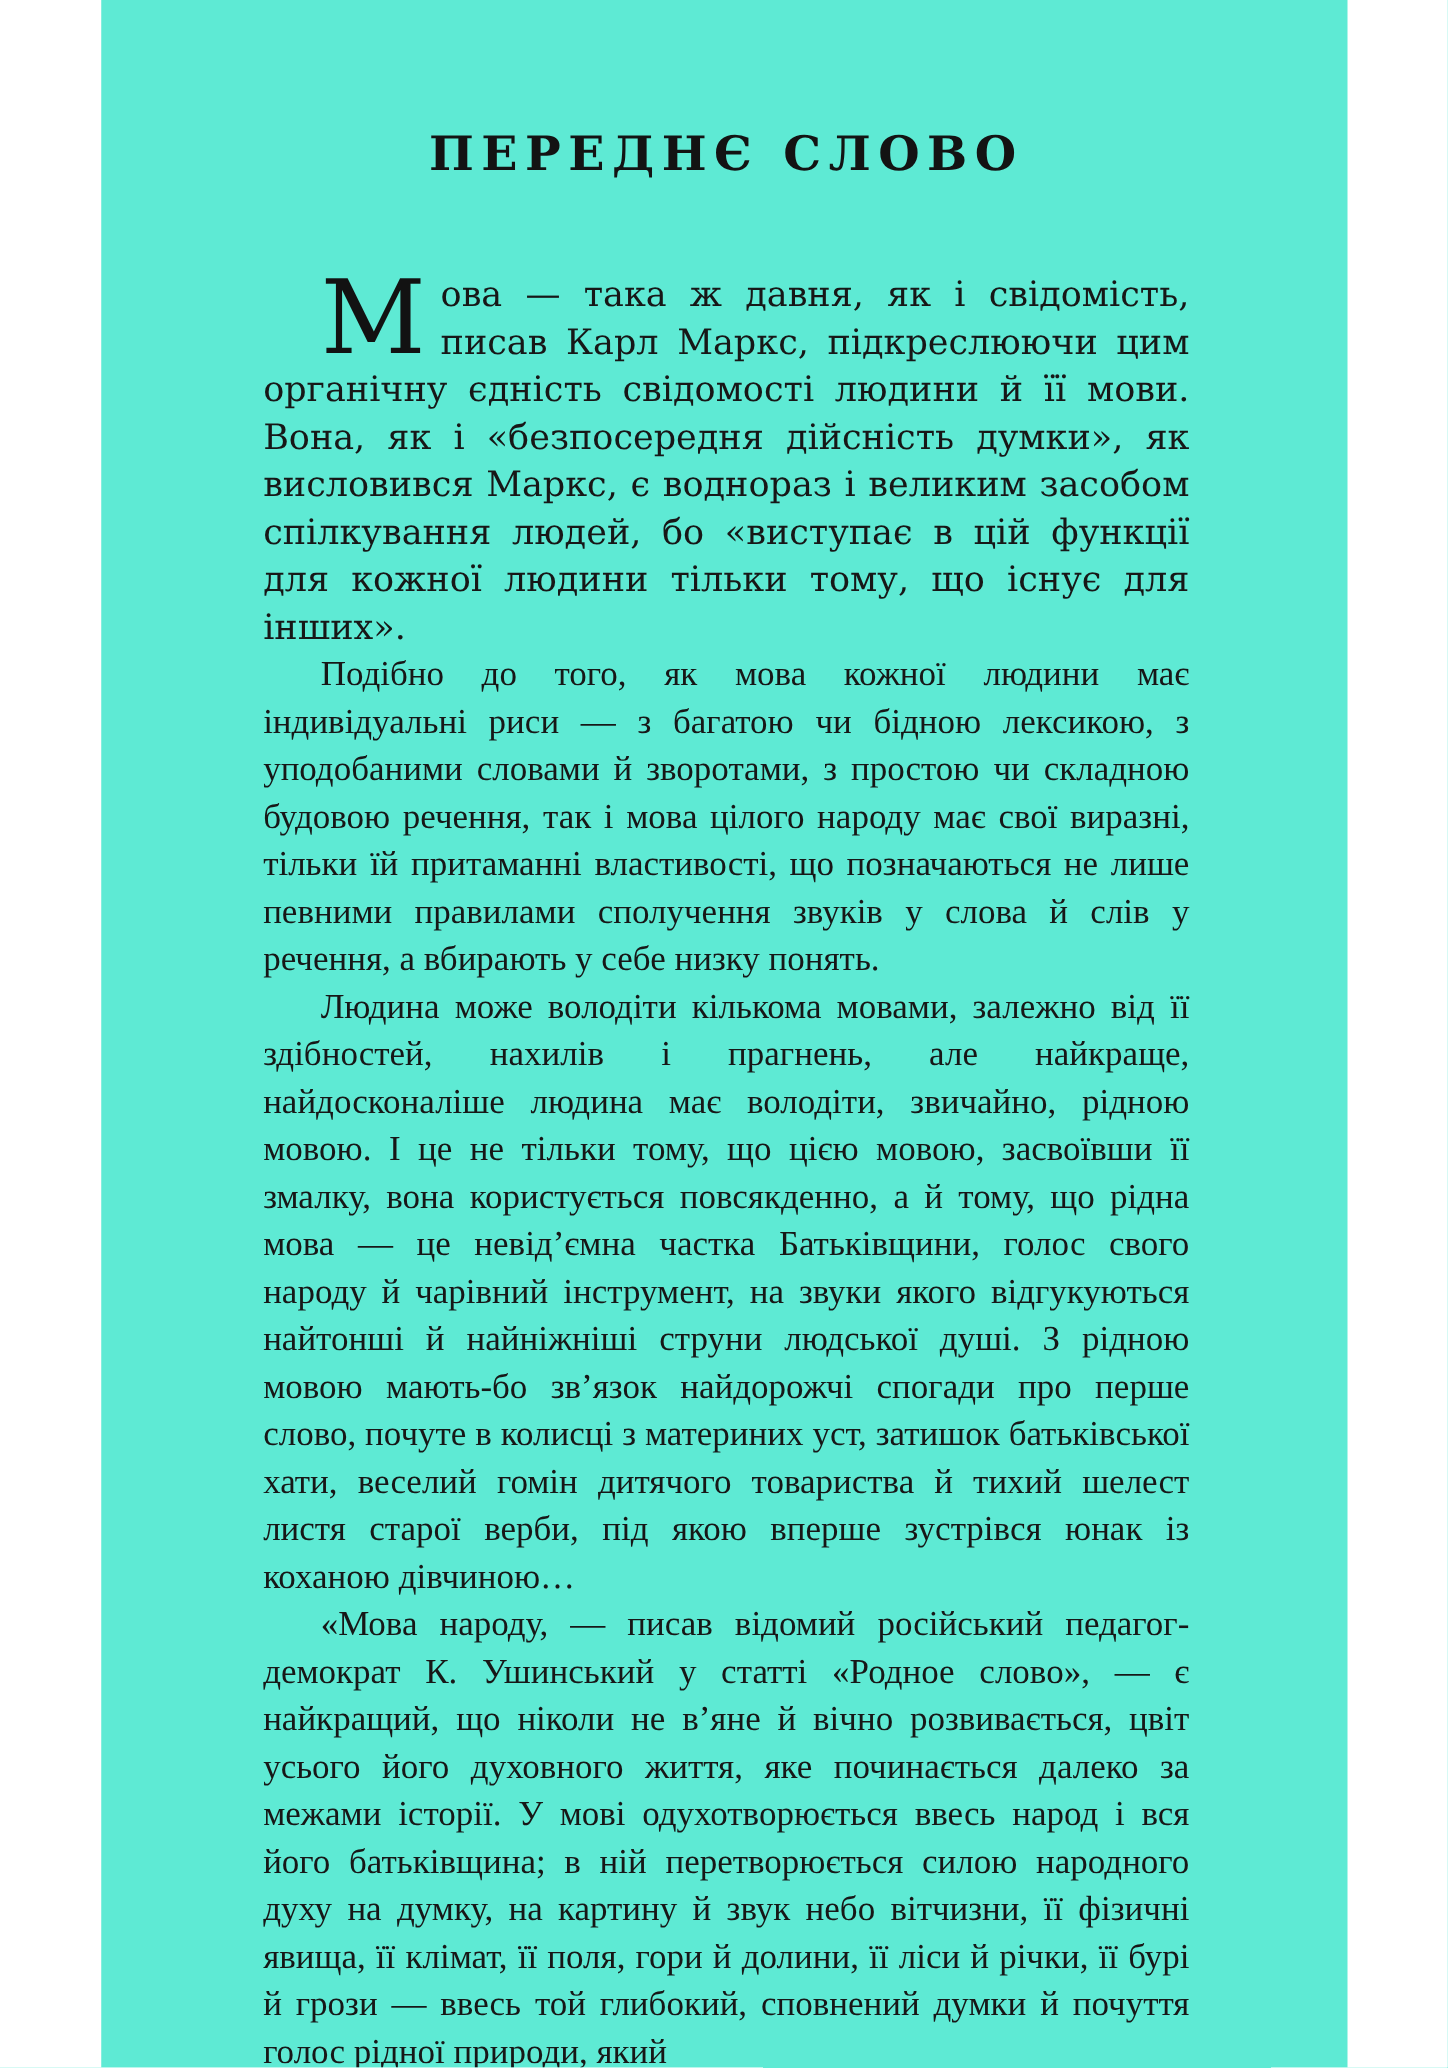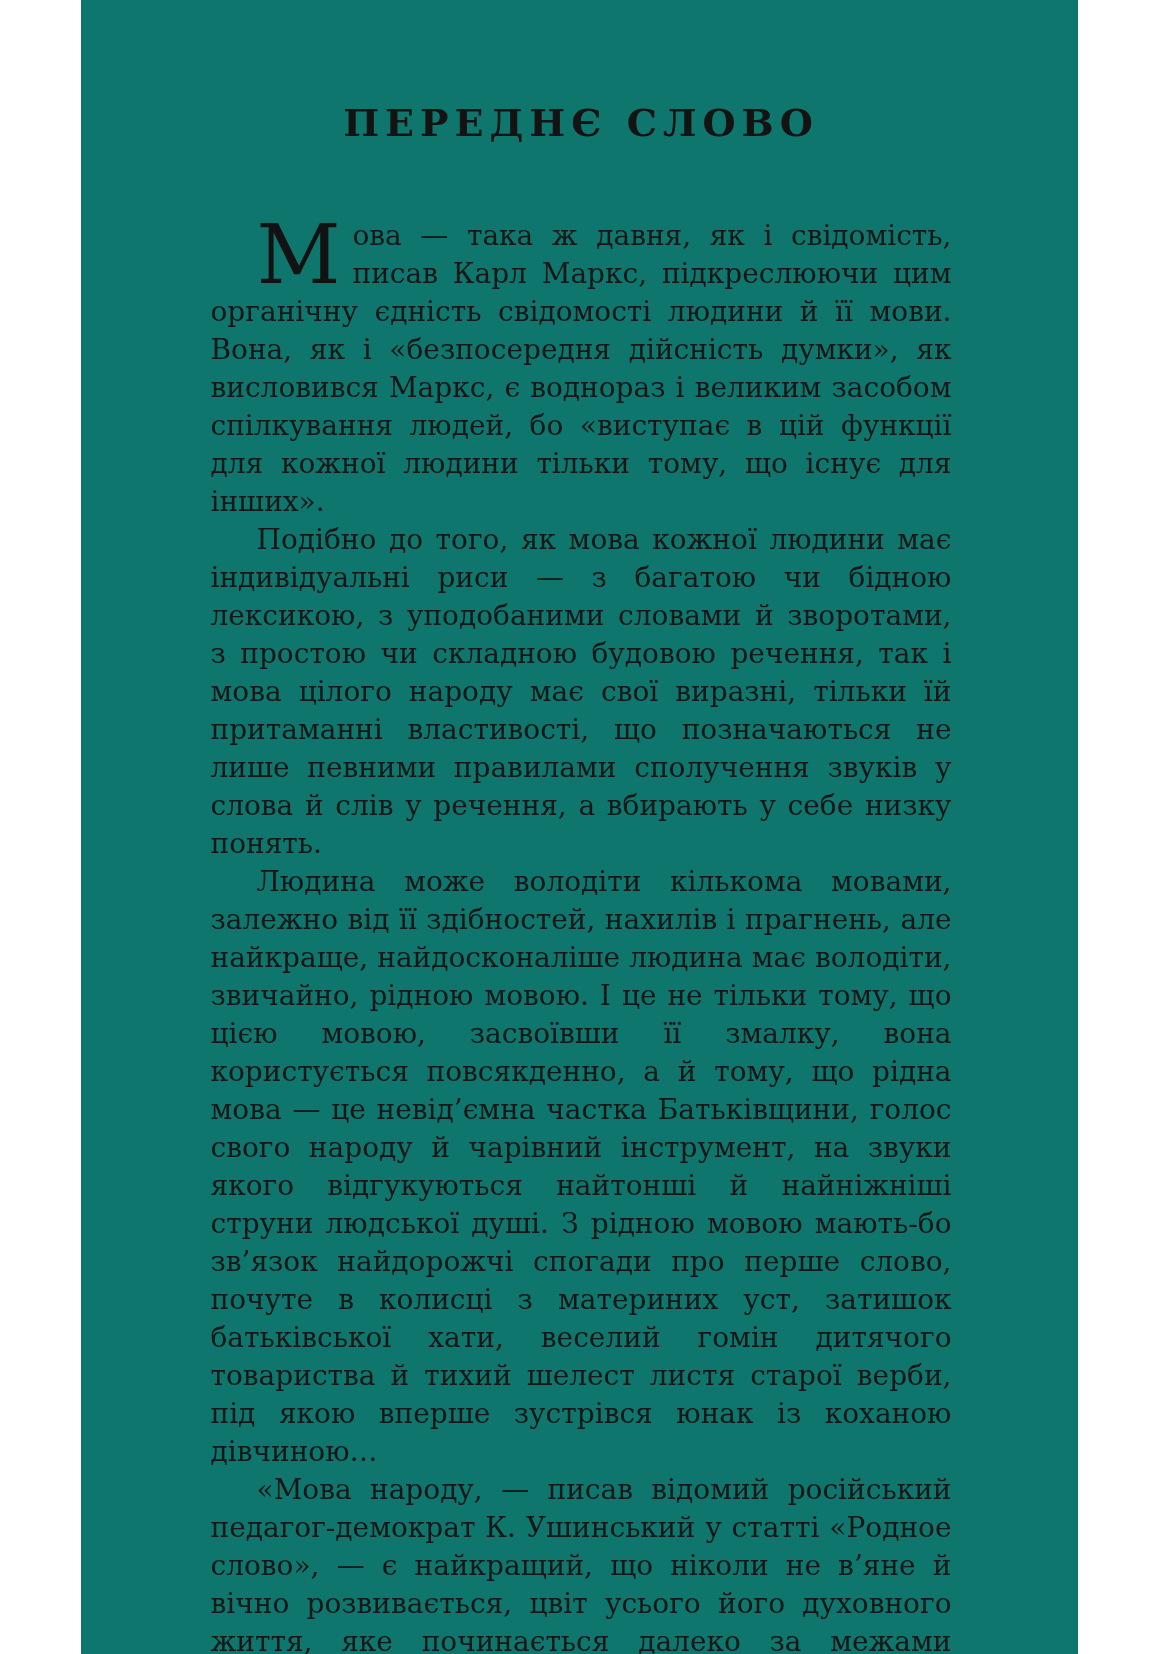--- a/index.html
+++ b/index.html
@@ -5,21 +5,21 @@
   html, body {
     margin: 0;
     padding: 0;
     background: #ffffff;
   }
   .page {
     position: relative;
     width: 997px;
     height: 1654px;
     margin: 0 auto;
-    background: #0f766e;
+    background: #5eead4;
     box-sizing: border-box;
     padding: 100px 126px 0 130px;
     color: #161616;
     font-family: "DejaVu Serif", "Liberation Serif", serif;
     overflow: hidden;
   }
   .title {
     margin: 0;
     text-align: center;
     font-size: 38px;
@@ -35,20 +35,21 @@
     text-align: justify;
     text-justify: inter-word;
     color: #171717;
   }
   .body-text p {
     margin: 0;
     padding: 0;
   }
   .body-text p.indented {
     text-indent: 46px;
+    font-family: Liberation Serif, serif;
   }
   .dropcap {
     float: left;
     font-size: 82px;
     line-height: 70px;
     padding: 3px 12px 0 0;
     margin-left: 46px;
     color: #121212;
     font-weight: 500;
   }

